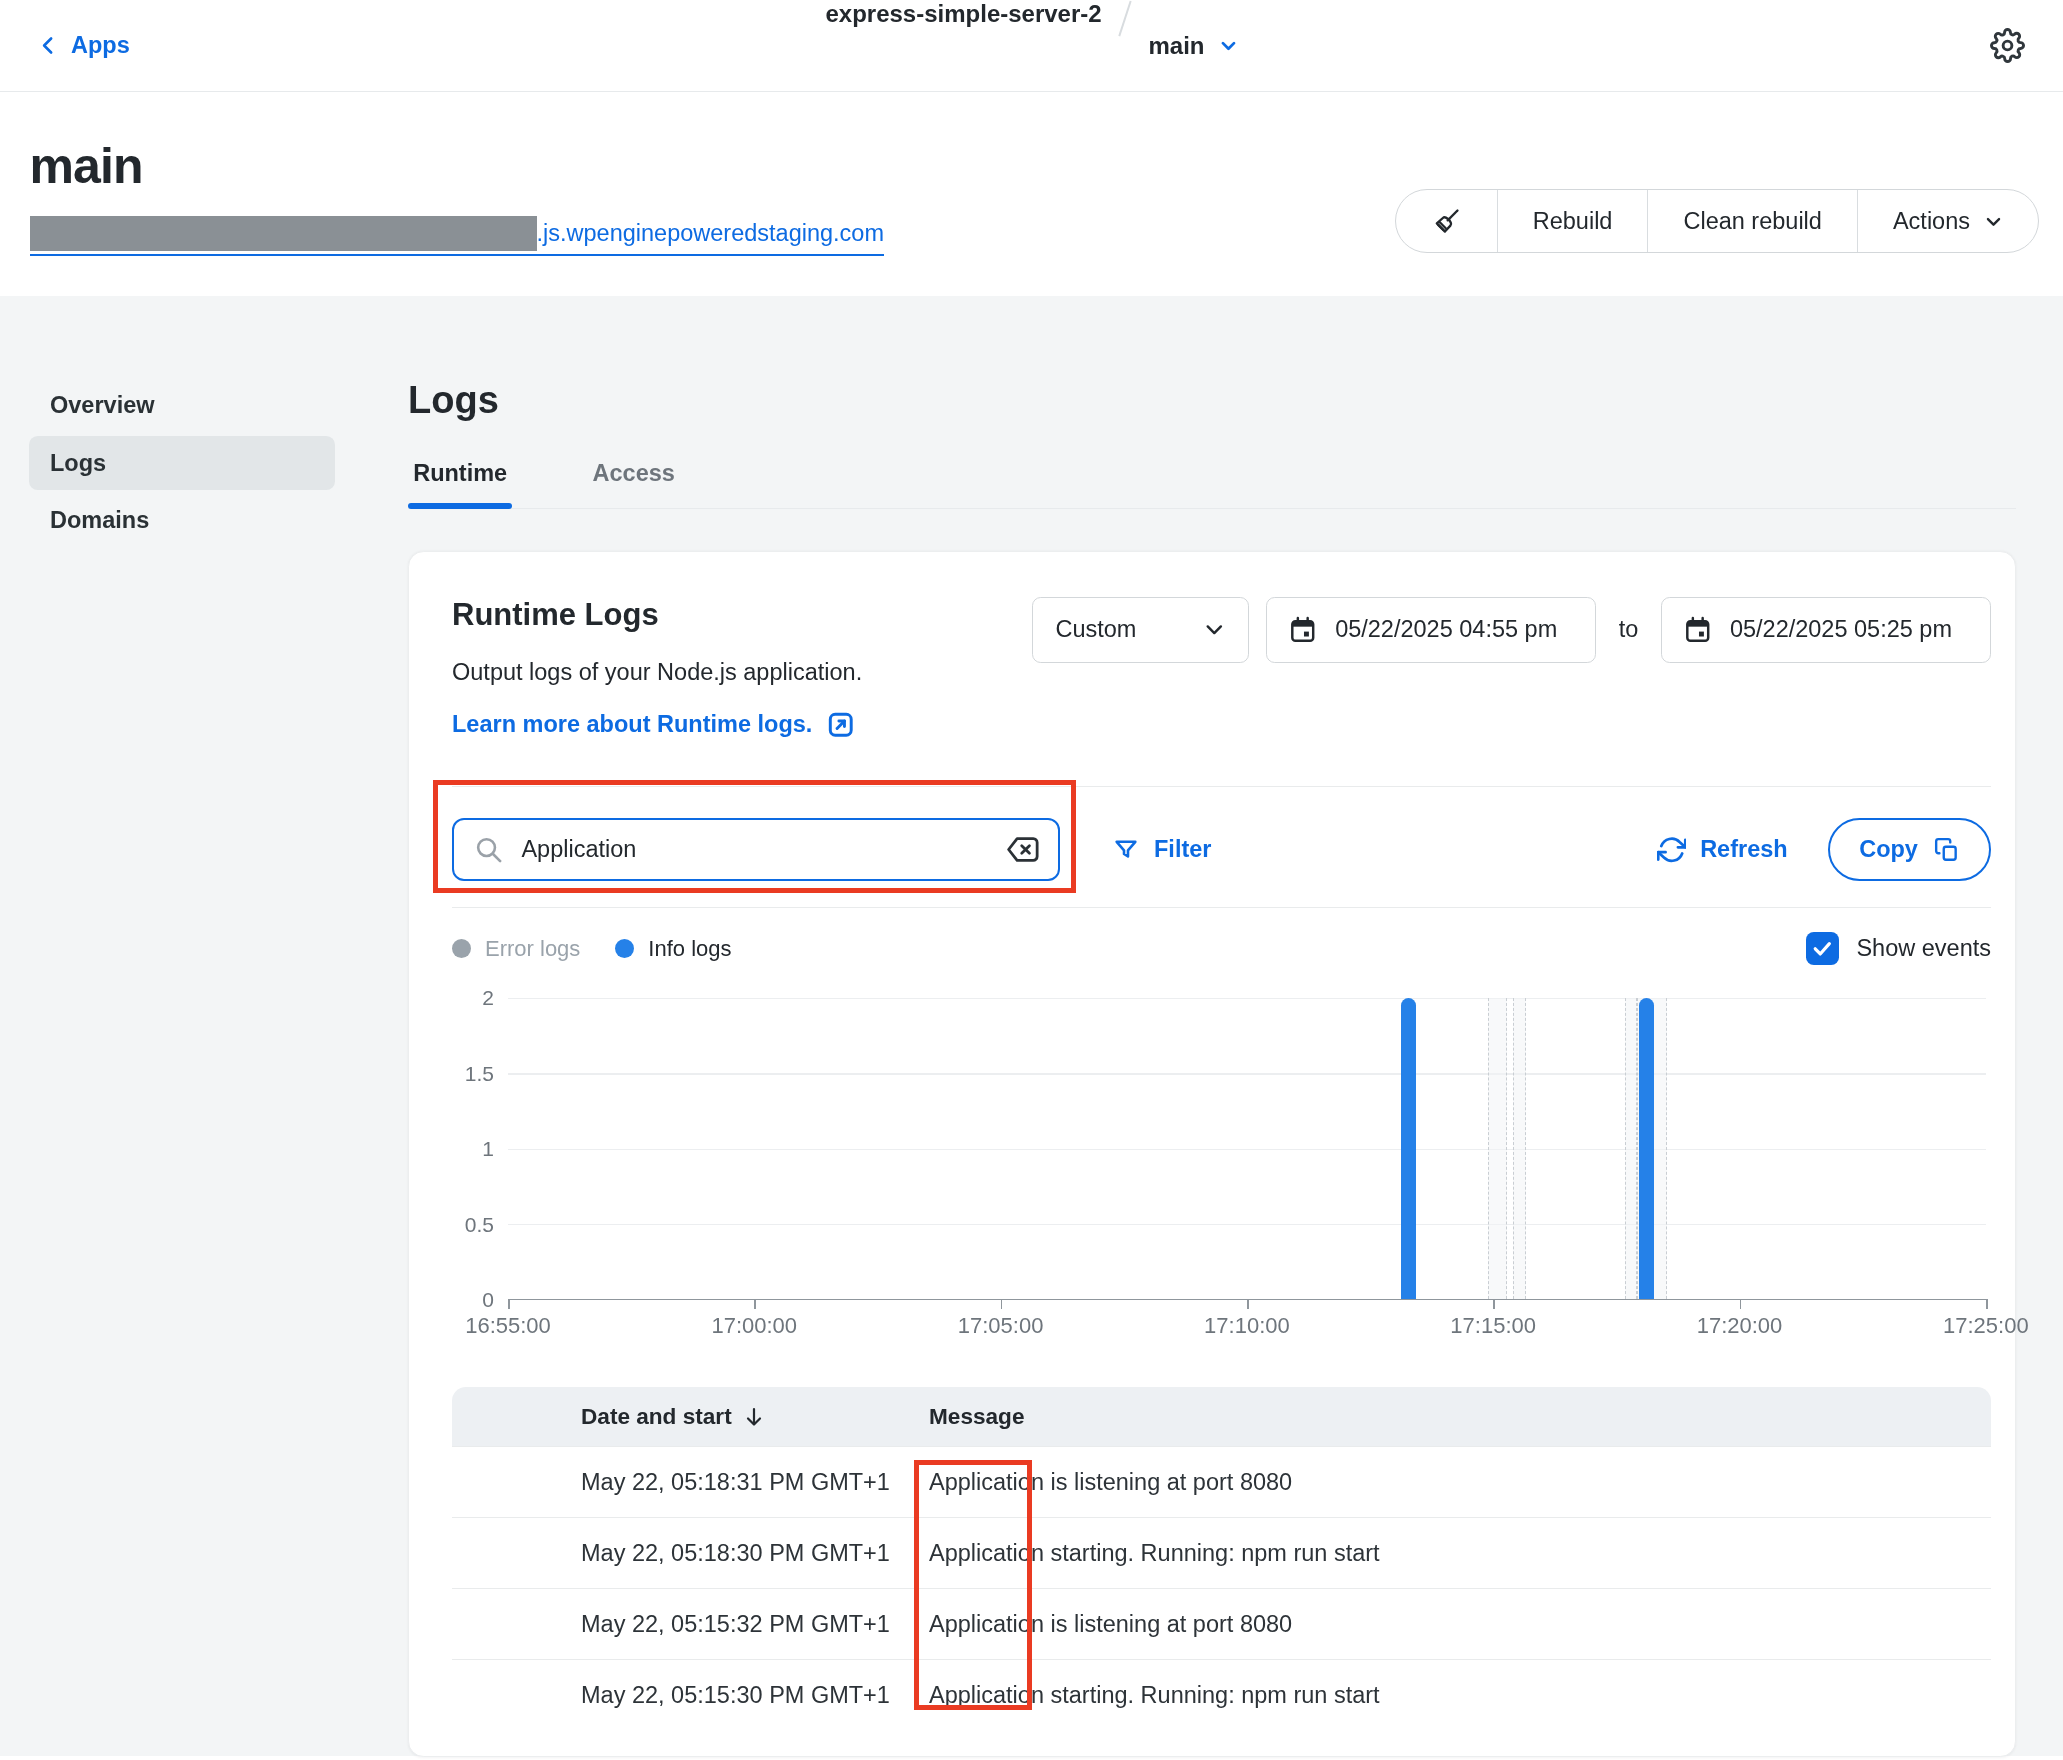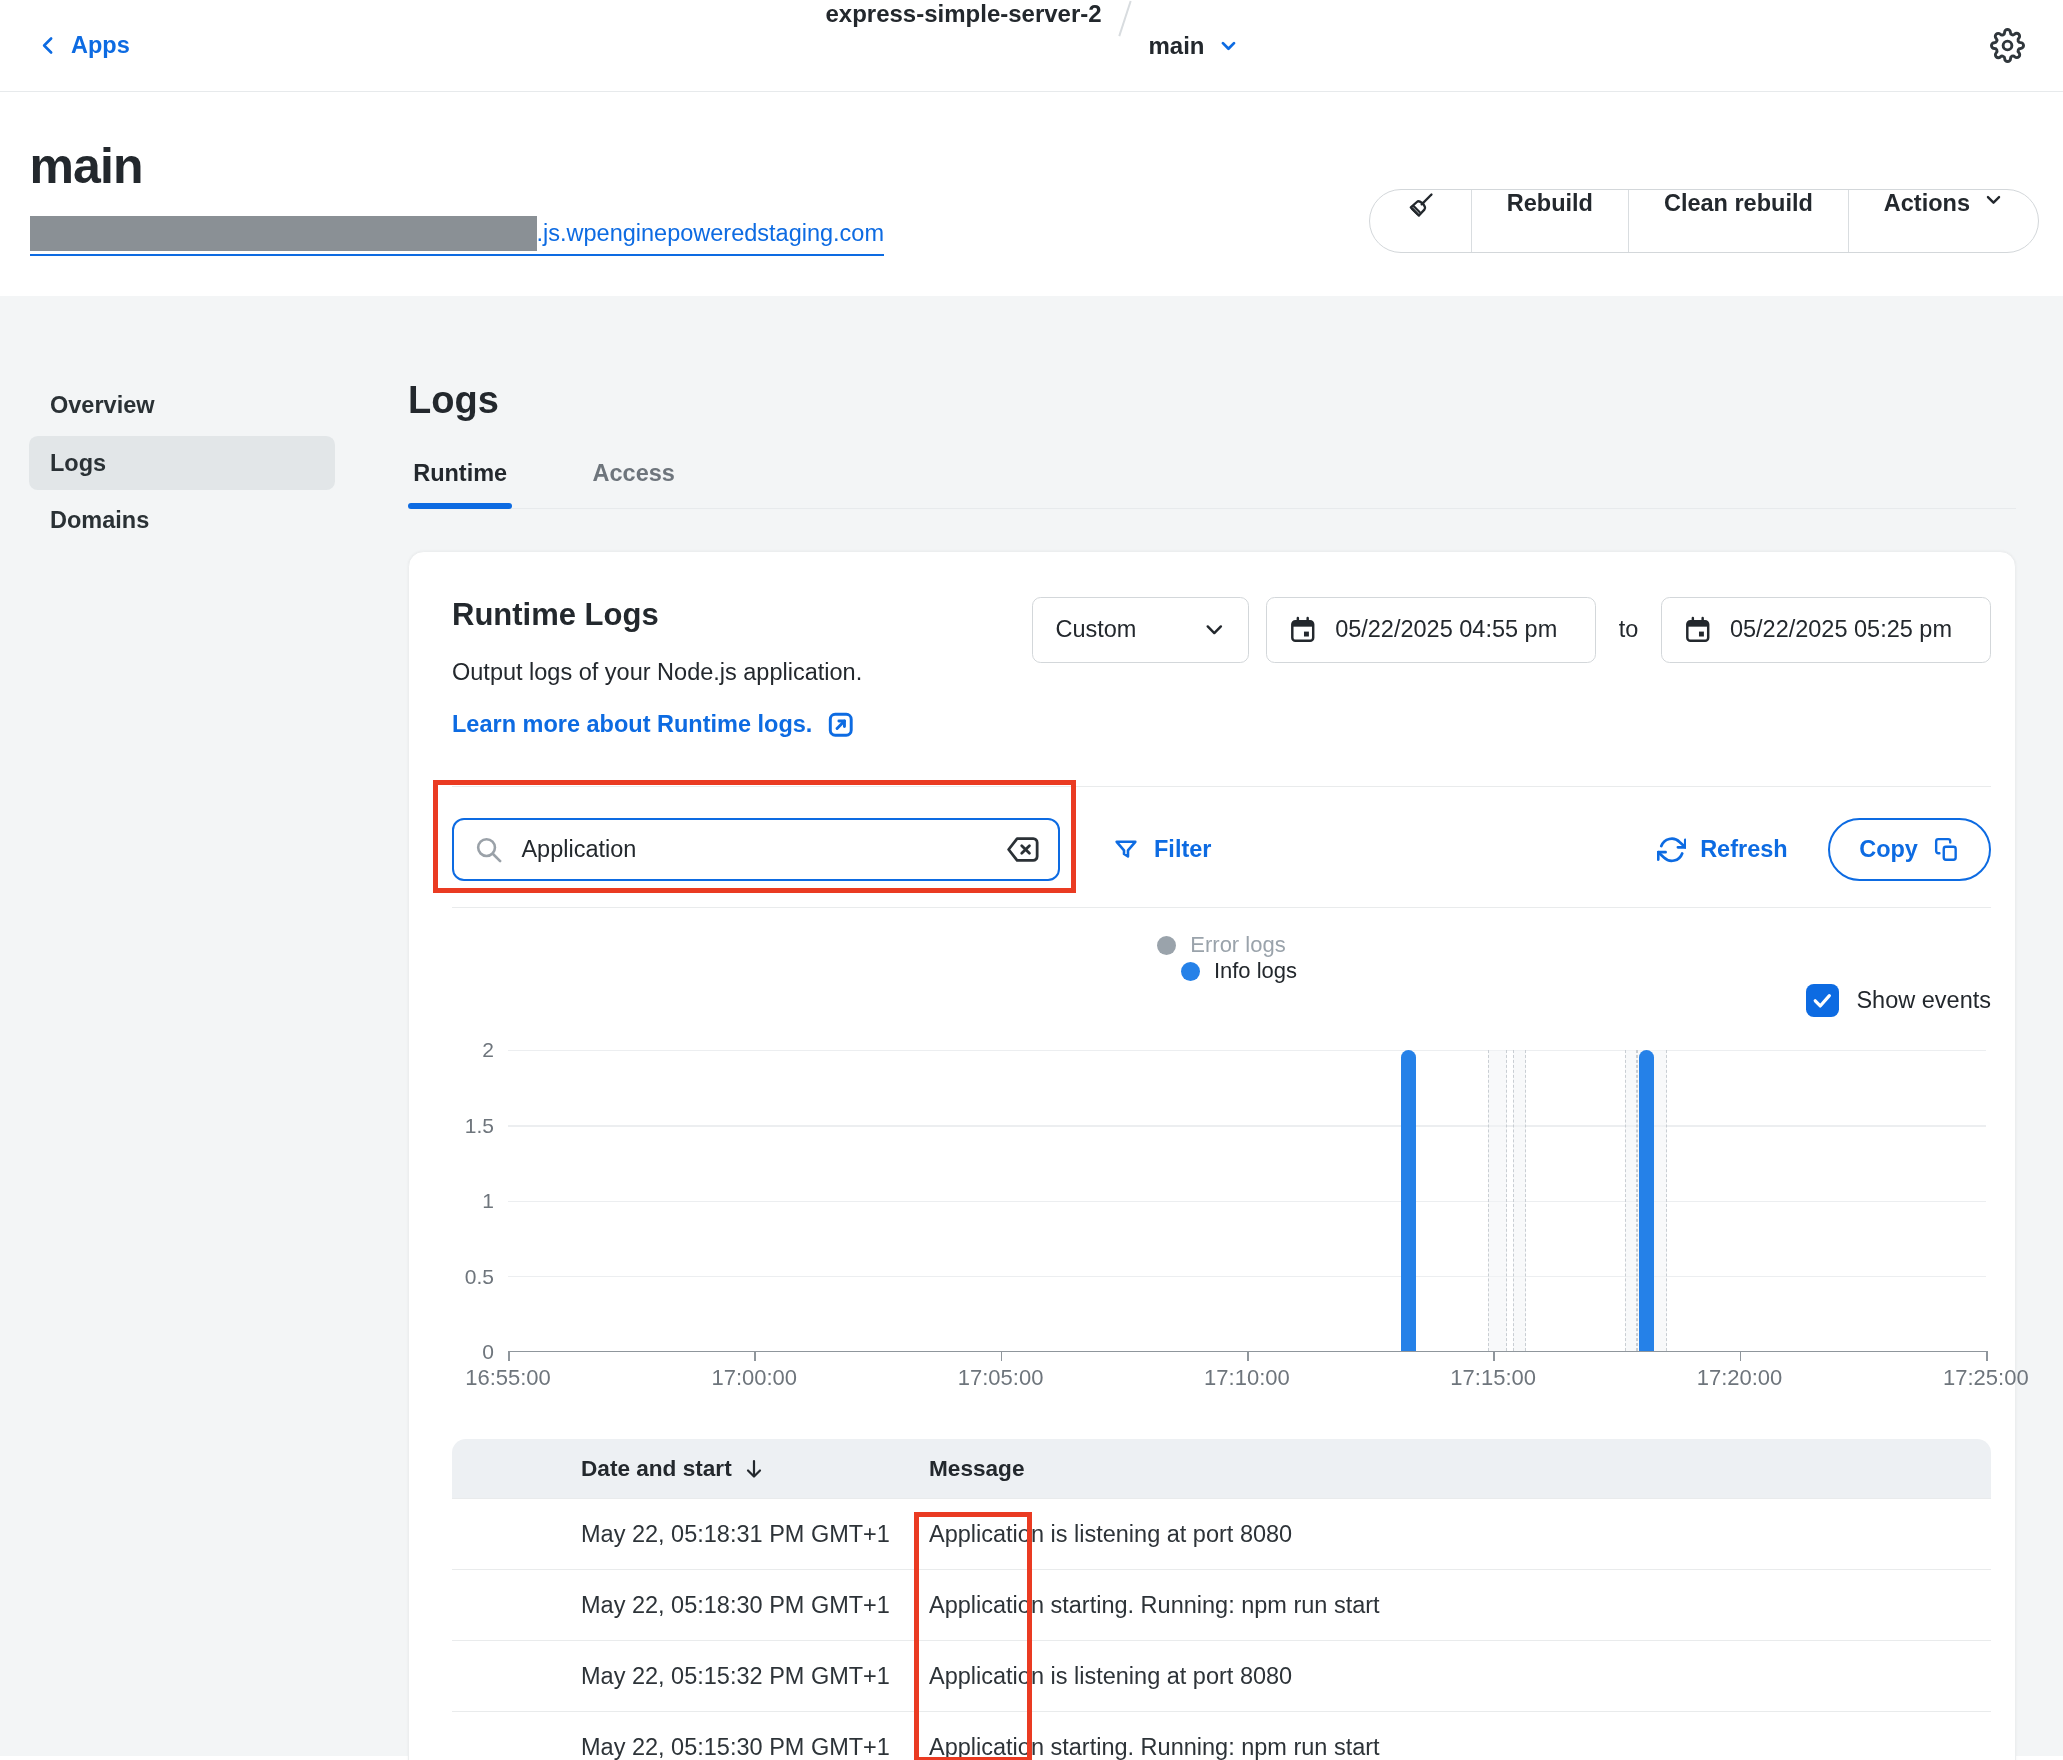--- a/index.html
+++ b/index.html
@@ -31,21 +31,21 @@
   .app-header { background:#fff; padding:45px 24px 40px 29.5px; position:relative; }
   .app-title { font-size:50px; font-weight:bold; color:#23282d; letter-spacing:-0.9px; }
   .env-url { display:inline-flex; align-items:flex-end; margin-top:21px; border-bottom:2.2px solid #0d6be2; padding-bottom:2.6px; cursor:pointer; }
   .redaction { display:inline-block; width:507px; height:35px; background:#8a9095; }
   .env-url .url-text { color:#0d6be2; font-size:23.5px; line-height:35px; }
   .btn-group {
     position:absolute; top:97px; right:24px; height:64px;
     display:flex; align-items:stretch; background:#fff;
     border:1.3px solid #d3d7da; border-radius:33px; overflow:hidden;
   }
-  .btn-seg { display:flex; padding:0 35px; font-size:23.5px; font-weight:bold; color:#23282d; cursor:pointer; gap:14px; }
+  .btn-seg { display:flex; align-items:center; padding:0 35px; font-size:23.5px; font-weight:normal; color:#23282d; cursor:pointer; gap:14px; }
   .btn-seg + .btn-seg { border-left:1.3px solid #d9dde0; }
 
   
   .main { display:flex; background:#f3f5f6; height:1460px; align-items:stretch;gap:28px; }
   .sidebar { width:380px; padding:83px 0 0 29px; flex:none; }
   .side-item {
     width:306px; height:54px; display:flex; align-items:center;
     padding-left:21px; font-size:23.5px; font-weight:bold; color:#2a3135;
     border-radius:8.7px; margin-bottom:3.5px; cursor:pointer;
   }
@@ -94,21 +94,21 @@
   .annot.search-annot { left:-19px; right:-15.6px; top:-38px; bottom:-12px; }
   .filter-btn { display:flex; align-items:center; gap:14px; color:#0d6be2; font-size:23.5px; font-weight:bold; margin-left:52px; cursor:pointer; }
   .refresh-btn { display:flex; align-items:center; gap:14px; color:#0d6be2; font-size:23.5px; font-weight:bold; margin-left:auto; cursor:pointer; }
   .copy-btn {
     display:flex; align-items:center; gap:15.6px; color:#0d6be2; font-size:23.5px; font-weight:bold;
     border:2.2px solid #0d6be2; border-radius:35px; height:63px; padding:0 29.5px; margin-left:40px;
     background:#fff; cursor:pointer;
   }
 
   
-  .legend-row { margin-top:24px; display:flex; align-items:center;flex-direction:column; }
+  .legend-row { margin-top:24px; display:flex; align-items:center; }
   .legend-item { display:flex; align-items:center; gap:14px; font-size:22px; }
   .legend-item.error { color:#9aa3ab; }
   .legend-item.info { color:#23282d; margin-left:35px; }
   .dot { width:19px; height:19px; border-radius:50%; }
   .show-events { margin-left:auto; display:flex; align-items:center; gap:17.4px; font-size:23.5px; color:#23282d; cursor:pointer; }
   .checkbox { width:33px; height:33px; border-radius:7.8px; background:#0d6be2; display:flex; align-items:center; justify-content:center; }
 
   
   .chart { position:relative; margin-top:26px; height:358px; }
   .plot { position:absolute; left:56px; right:5.2px; top:7px; bottom:49px; border-bottom:1.7px solid #8f969c; }

